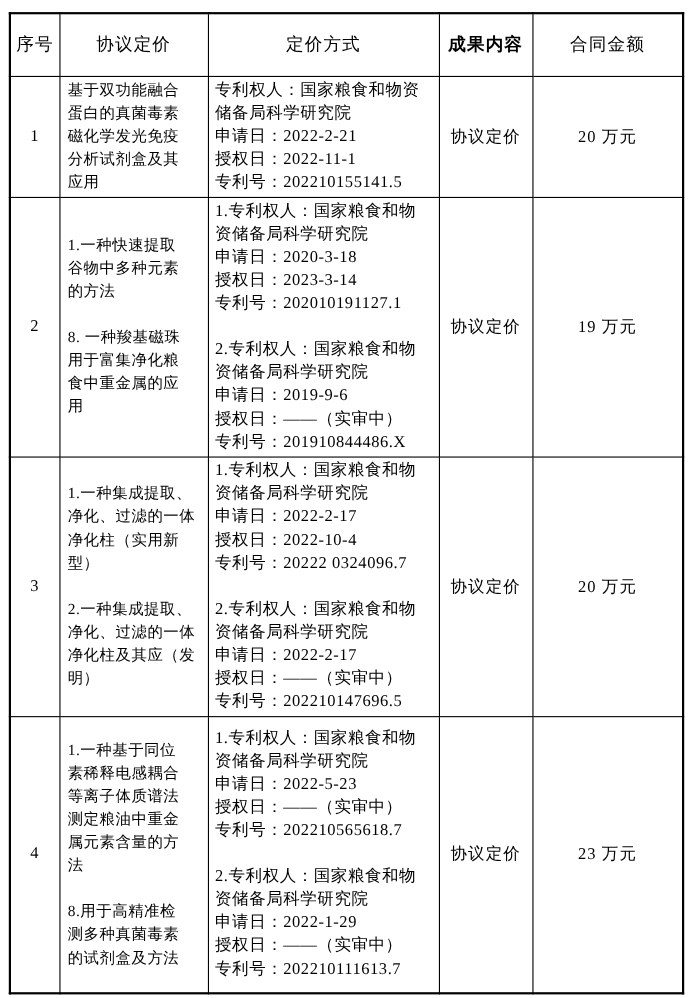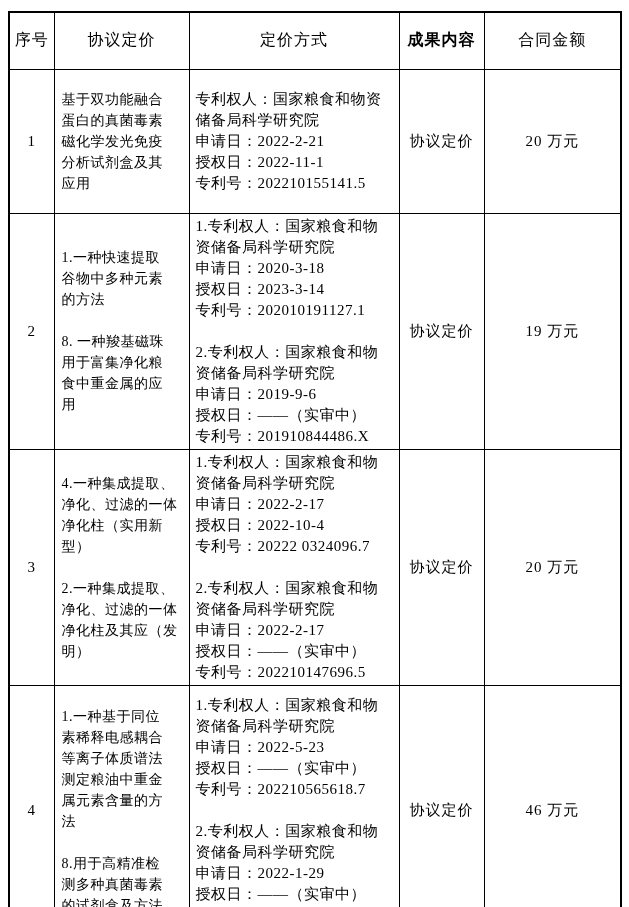--- a/index.html
+++ b/index.html
@@ -47,21 +47,21 @@
     text-align: center;
     vertical-align: middle;
     font-size: 15px;
     letter-spacing: 1px;
   }
   td.c-name {
     white-space: pre;
     font-size: 14px;
     line-height: 21px;
     letter-spacing: 0.5px;
-    padding: 19px 7px;
+    padding: 2px 7px;
     vertical-align: middle;
     text-align: left;
   }
   td.c-content {
     white-space: pre;
     font-size: 15px;
     line-height: 21px;
     letter-spacing: 0.5px;
     padding: 2px 6px;
     vertical-align: middle;
@@ -124,21 +124,21 @@
 2.专利权人：国家粮食和物
 资储备局科学研究院
 申请日：2019-9-6
 授权日：——（实审中）
 专利号：201910844486.X</td>
       <td class="c-pricing">协议定价</td>
       <td class="c-amount">19 万元</td>
     </tr>
     <tr class="r3">
       <td class="c-no">3</td>
-      <td class="c-name">4.一种集成提取、
+      <td class="c-name">1.一种集成提取、
 净化、过滤的一体
 净化柱（实用新
 型）
 
 2.一种集成提取、
 净化、过滤的一体
 净化柱及其应（发
 明）</td>
       <td class="c-content">1.专利权人：国家粮食和物
 资储备局科学研究院
@@ -171,16 +171,16 @@
 申请日：2022-5-23
 授权日：——（实审中）
 专利号：202210565618.7
 
 2.专利权人：国家粮食和物
 资储备局科学研究院
 申请日：2022-1-29
 授权日：——（实审中）
 专利号：202210111613.7</td>
       <td class="c-pricing">协议定价</td>
-      <td class="c-amount">46 万元</td>
+      <td class="c-amount">23 万元</td>
     </tr>
   </tbody>
 </table>
 
 </body></html>

